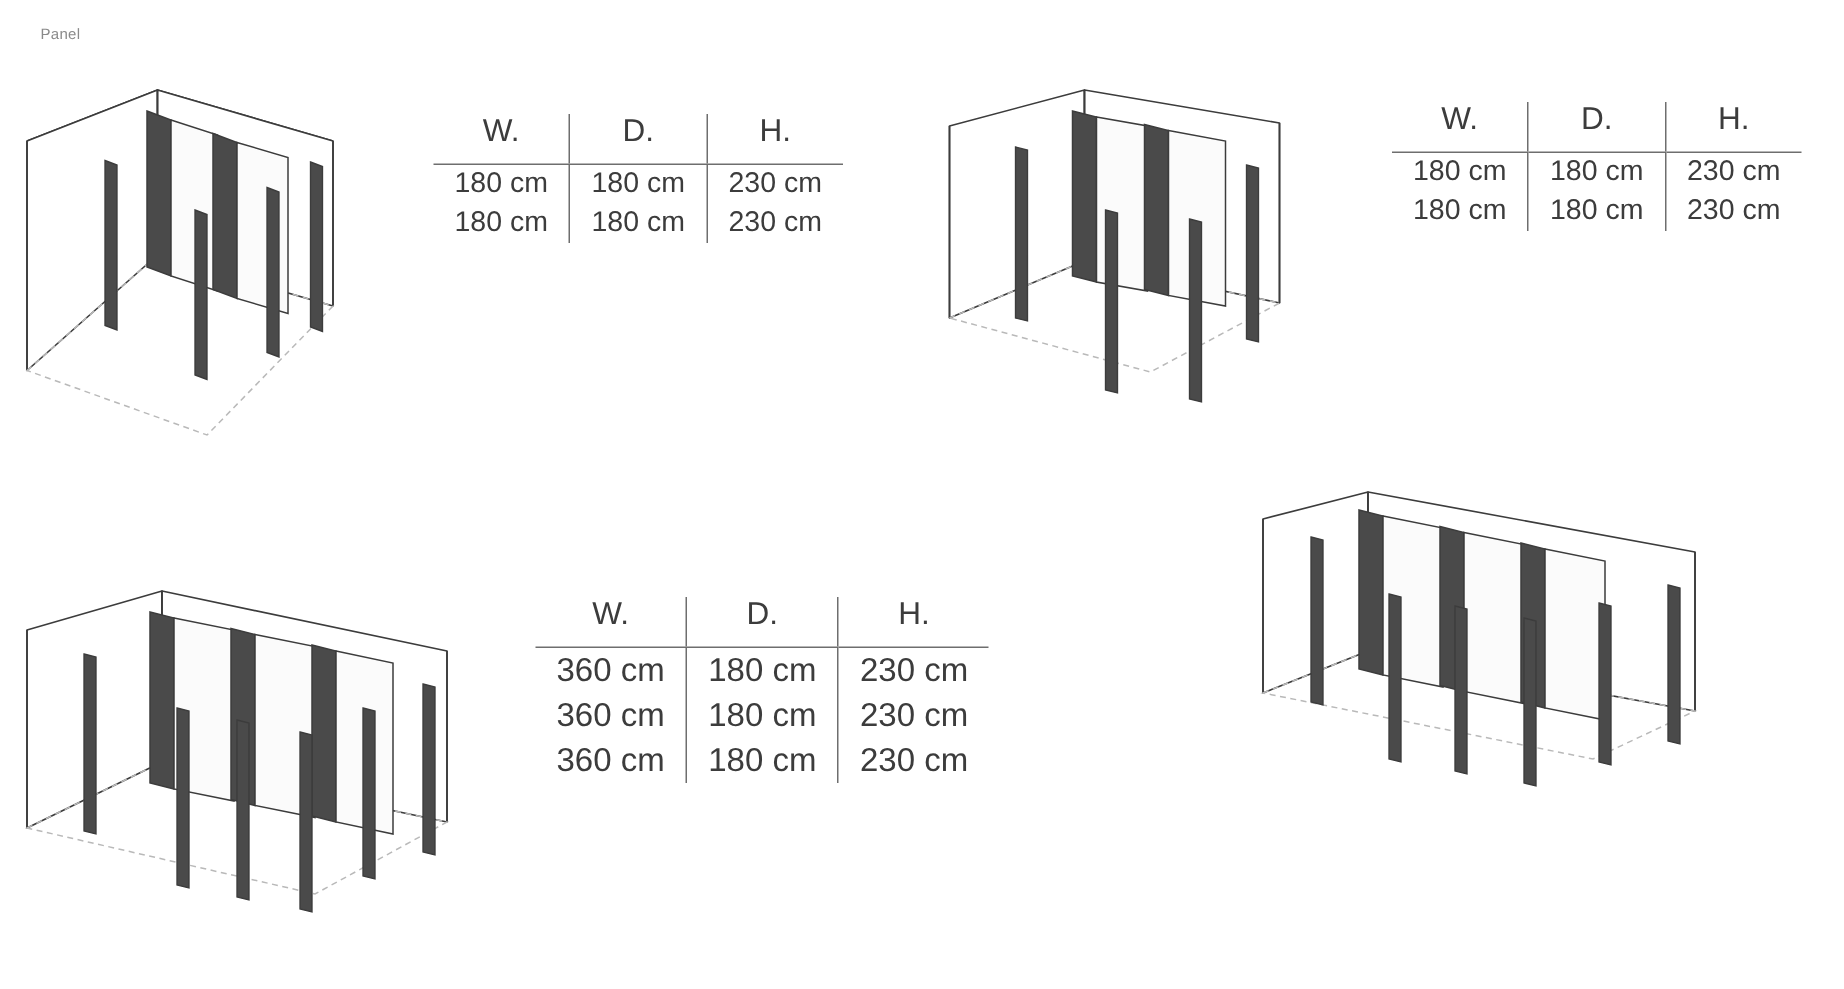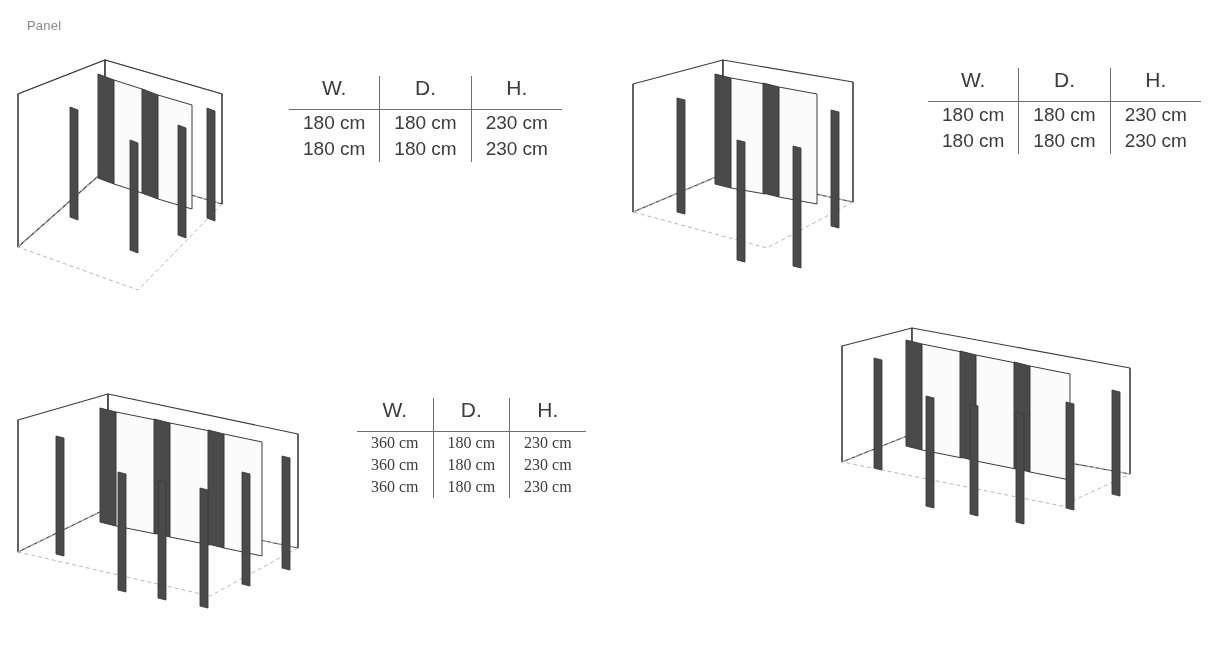--- a/index.html
+++ b/index.html
@@ -13,21 +13,21 @@
     position: relative;
     font-family: "Liberation Sans", sans-serif;
     color: #3c3c3c;
     overflow: hidden;
   }
 
   .page-label {
     position: absolute;
     left: 27px;
     top: 18px;
-    font-size: 13px;
+    font-size: 10px;
     color: #8a8a8a;
     letter-spacing: 0.2px;
   }
 
   .diagram {
     position: absolute;
   }
 
   .spec-table {
     position: absolute;
@@ -54,21 +54,21 @@
   }
   .spec-table tbody tr td {
     border-bottom: none;
   }
 
   
   .t-small th { font-size: 21px; }
   .t-small td { font-size: 19px; }
   
   .t-mid th { font-size: 21px; }
-  .t-mid td { font-size: 16px; font-family: Liberation Serif, serif; }
+  .t-mid td { font-size: 22px; }
 
   #table-1 { left: 289px; top: 76px; }
   #table-2 { left: 928px; top: 68px; }
   #table-3 { left: 357px; top: 398px; }
 
   #diagram-1 { left: 10px;  top: 52px;  width: 245px; height: 250px; }
   #diagram-2 { left: 625px; top: 52px;  width: 275px; height: 240px; }
   #diagram-3 { left: 10px;  top: 380px; width: 330px; height: 240px; }
   #diagram-4 { left: 830px; top: 310px; width: 330px; height: 240px; }
 </style>

